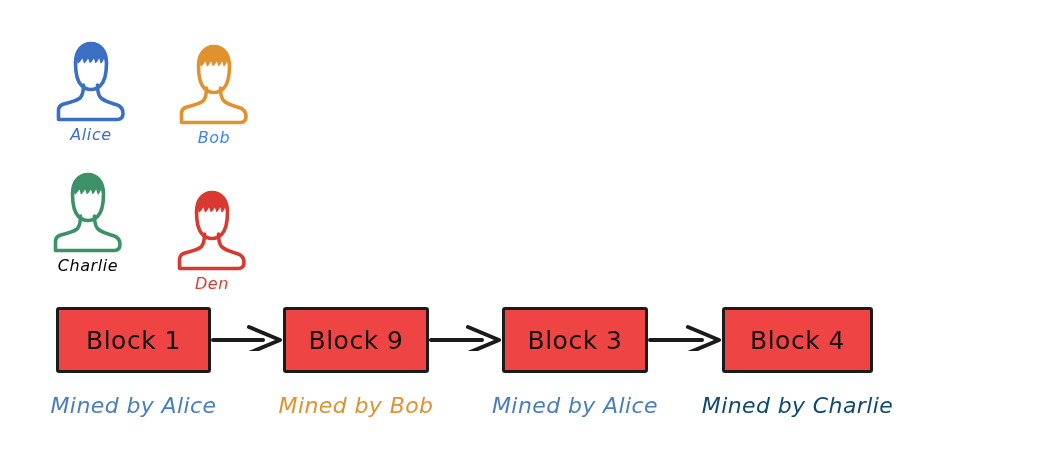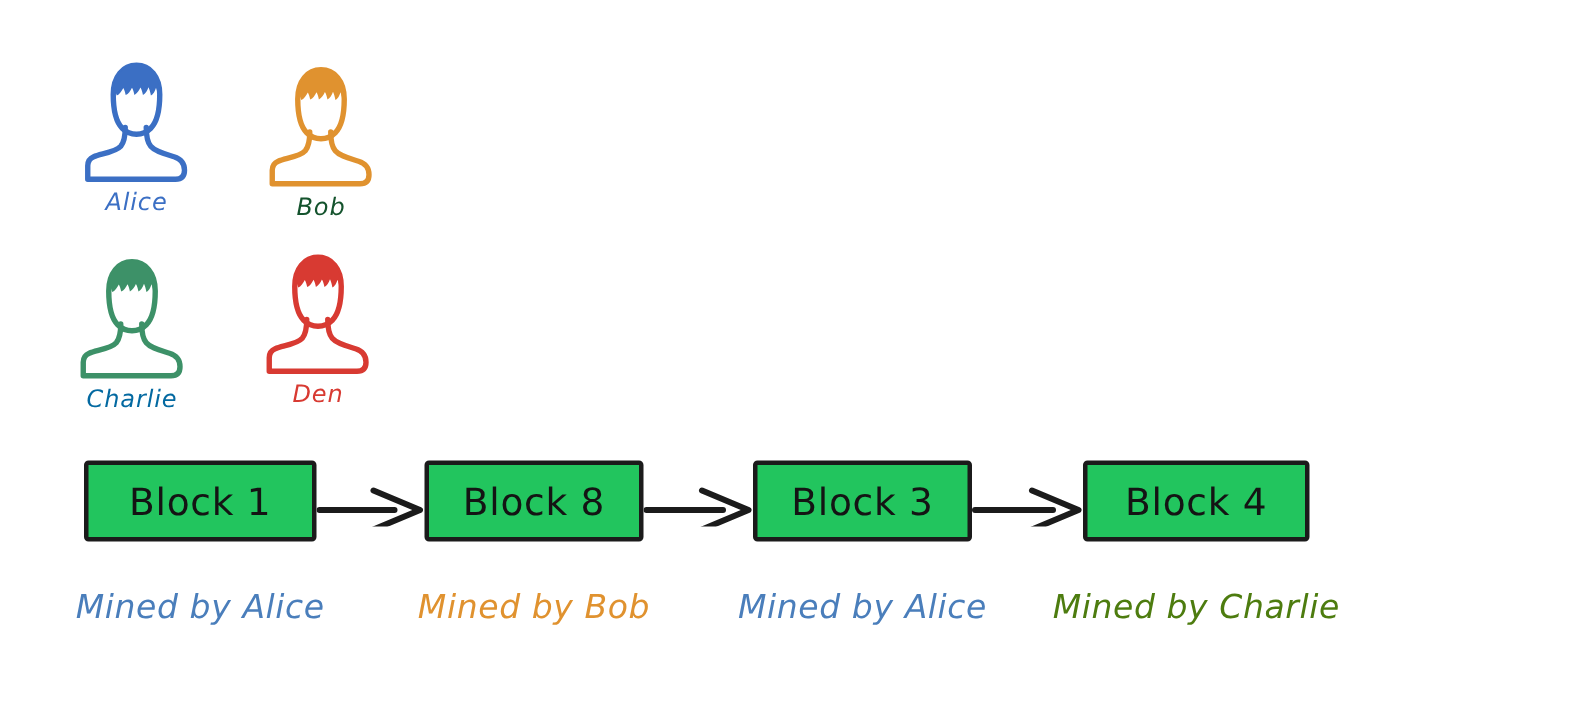--- a/index.html
+++ b/index.html
@@ -41,27 +41,27 @@
     font-style: italic;
     letter-spacing: 0.6px;
     margin-top: -2px;
     white-space: nowrap;
   }
 
   
   .block {
     position: absolute;
     box-sizing: border-box;
-    background: #22c55e;
+    background: #ef4444;
     border: 3.5px solid #1b1b1b;
     border-radius: 3px;
     display: flex;
     align-items: center;
     justify-content: center;
-    height: 54px;
+    height: 66px;
   }
   .block-label {
     font-family: "DejaVu Sans", sans-serif;
     font-size: 25px;
     color: #141414;
     letter-spacing: 0.5px;
     white-space: nowrap;
   }
 
   .arrow {
@@ -126,21 +126,21 @@
   </g>
 
   <path fill="#e0922f" d="M20.6 30.5 C19.6 18 26.5 7.5 36 7.5 C45.5 7.5 52.4 18 51.4 30.5
            C51.4 30.5 49.6 25.5 49 23.5 C48.4 25.8 47 28.2 45.6 28.6
            C45.3 26.9 44.6 24.4 44 23.2 C43.2 25.4 42 27.6 40.3 28.3
            C40 26.6 39.4 24.6 38.6 23.4 C37.8 25.4 36.4 27.5 34.6 28.3
            C34.3 26.6 33.7 24.7 33 23.5 C32 25.6 30.6 27.7 28.8 28.4
            C28.5 26.7 27.9 24.8 27.2 23.6 C26.2 25.6 24.6 28 22.8 28.7
            C22.3 26.9 21.6 25 20.9 23.8 Z"></path>
 </svg>
-        <div class="participant-label" style="color:#14532d">Bob</div>
+        <div class="participant-label" style="color:#3b82f6">Bob</div>
       </div>
       <div class="participant" style="left: 42px; top: 166px;">
 <svg class="avatar-svg" viewBox="0 0 72 92">
   <g fill="none" stroke="#3d9168" stroke-width="3.6" stroke-linecap="round" stroke-linejoin="round">
 
     <path d="M20.5 28 C20.5 16 27 8.5 36 8.5 C45 8.5 51.5 16 51.5 28
              C51.5 38 50 46 45.5 50.5 C42.5 53.5 38.5 54.5 36 54.5
              C33.5 54.5 29.5 53.5 26.5 50.5 C22 46 20.5 38 20.5 28 Z"></path>
 
     <path d="M28.5 50 C28.5 56 28 59.5 25.5 62.5
@@ -151,23 +151,23 @@
   </g>
 
   <path fill="#3d9168" d="M20.6 30.5 C19.6 18 26.5 7.5 36 7.5 C45.5 7.5 52.4 18 51.4 30.5
            C51.4 30.5 49.6 25.5 49 23.5 C48.4 25.8 47 28.2 45.6 28.6
            C45.3 26.9 44.6 24.4 44 23.2 C43.2 25.4 42 27.6 40.3 28.3
            C40 26.6 39.4 24.6 38.6 23.4 C37.8 25.4 36.4 27.5 34.6 28.3
            C34.3 26.6 33.7 24.7 33 23.5 C32 25.6 30.6 27.7 28.8 28.4
            C28.5 26.7 27.9 24.8 27.2 23.6 C26.2 25.6 24.6 28 22.8 28.7
            C22.3 26.9 21.6 25 20.9 23.8 Z"></path>
 </svg>
-        <div class="participant-label" style="color:#0369a1">Charlie</div>
-      </div>
-      <div class="participant" style="left: 166px; top: 163px;">
+        <div class="participant-label" style="color:#000000">Charlie</div>
+      </div>
+      <div class="participant" style="left: 166px; top: 184px;">
 <svg class="avatar-svg" viewBox="0 0 72 92">
   <g fill="none" stroke="#d83a32" stroke-width="3.6" stroke-linecap="round" stroke-linejoin="round">
 
     <path d="M20.5 28 C20.5 16 27 8.5 36 8.5 C45 8.5 51.5 16 51.5 28
              C51.5 38 50 46 45.5 50.5 C42.5 53.5 38.5 54.5 36 54.5
              C33.5 54.5 29.5 53.5 26.5 50.5 C22 46 20.5 38 20.5 28 Z"></path>
 
     <path d="M28.5 50 C28.5 56 28 59.5 25.5 62.5
              C22 66.5 12 67.5 7.5 69.5 C4.5 70.8 3.5 72.5 3.5 75.5
              L3.5 84.5 L62 84.5 C66 84.5 68 82.5 68 78.5
@@ -186,31 +186,31 @@
         <div class="participant-label" style="color:#d83a32">Den</div>
       </div>
     </div>
 
   <div id="chain-layer">
       <div class="block" style="left: 56px; top: 307px; width: 155px; border-color: rgb(27, 27, 27);">
         <span class="block-label">Block 1</span>
       </div>
       <div class="caption" style="left: 34px; top: 393px; width: 199px; color: rgb(74, 126, 187);">Mined by Alice</div>
       <div class="block" style="left: 283px; top: 307px; width: 146px; border-color: rgb(27, 27, 27);">
-        <span class="block-label">Block 8</span>
+        <span class="block-label">Block 9</span>
       </div>
       <div class="caption" style="left: 261px; top: 393px; width: 190px; color: rgb(224, 146, 47);">Mined by Bob</div>
       <div class="block" style="left: 502px; top: 307px; width: 146px; border-color: rgb(27, 27, 27);">
         <span class="block-label">Block 3</span>
       </div>
       <div class="caption" style="left: 480px; top: 393px; width: 190px; color: rgb(74, 126, 187);">Mined by Alice</div>
       <div class="block" style="left: 722px; top: 307px; width: 151px; border-color: rgb(27, 27, 27);">
         <span class="block-label">Block 4</span>
       </div>
-      <div class="caption" style="left: 700px; top: 393px; width: 195px; color: #4d7c0f;">Mined by Charlie</div>
+      <div class="caption" style="left: 700px; top: 393px; width: 195px; color: #0c4a6e;">Mined by Charlie</div>
       <div class="arrow" style="left: 211px; top: 317px; width: 72px;"><svg width="72" height="34" viewBox="0 0 72 34">
        <g stroke="#1b1b1b" stroke-width="4" fill="none" stroke-linecap="round" stroke-linejoin="round">
          <line x1="2" y1="23" x2="52" y2="23"></line>
          <polyline points="38,10 69,23 38,36"></polyline>
        </g>
      </svg></div>
       <div class="arrow" style="left: 429px; top: 317px; width: 73px;"><svg width="73" height="34" viewBox="0 0 73 34">
        <g stroke="#1b1b1b" stroke-width="4" fill="none" stroke-linecap="round" stroke-linejoin="round">
          <line x1="2" y1="23" x2="53" y2="23"></line>
          <polyline points="39,10 70,23 39,36"></polyline>

